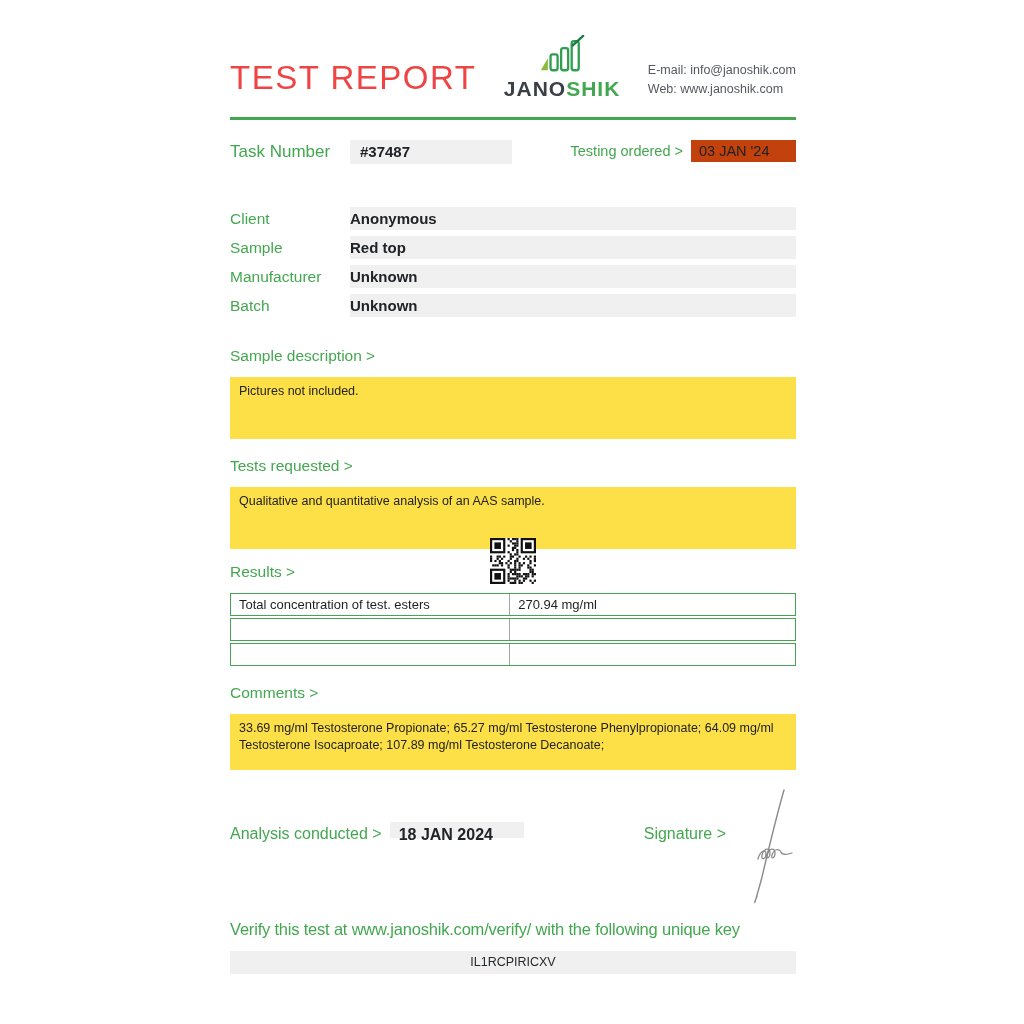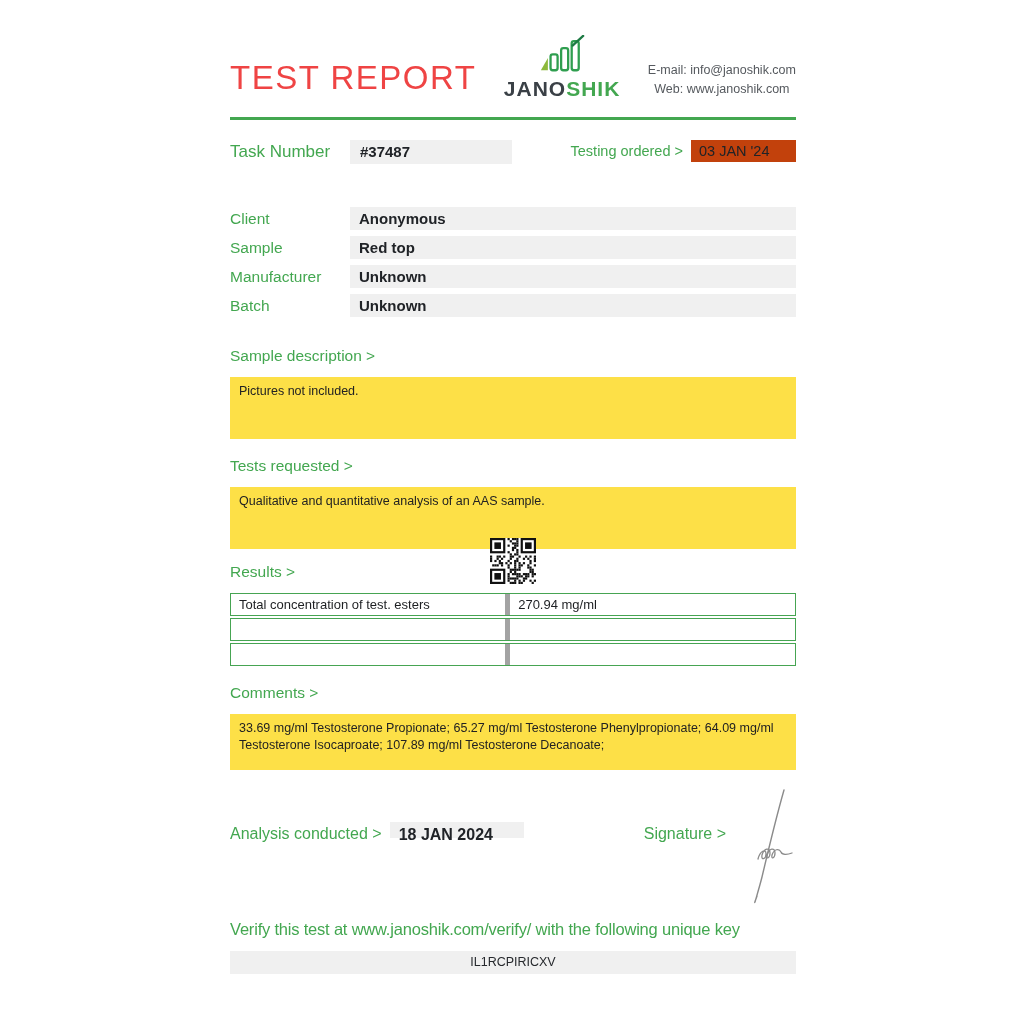--- a/index.html
+++ b/index.html
@@ -10,53 +10,53 @@
   }
   .content { position:absolute; left:230px; top:0; width:566px; }
 
   
   .header { display:flex; justify-content:space-between; margin-top:35px; }
   .report-title { margin-top:24px; font-size:33px; font-weight:400; letter-spacing:1.5px; color:#ef4444; white-space:nowrap; }
   .logo { display:flex; flex-direction:column; align-items:center; width:120px; }
   .logo-word { font-size:21px; font-weight:700; letter-spacing:1px; margin-top:1px; white-space:nowrap; }
   .logo-word .dark { color:#3a4046; }
   .logo-word .green { color:#43a750; }
-  .contact { margin-top:26px; text-align:center; font-size:12.5px; line-height:1.55; color:#55595e; white-space:nowrap; }
+  .contact { margin-top:26px; text-align:left; font-size:12.5px; line-height:1.55; color:#55595e; white-space:nowrap; }
   .divider { height:3px; background:#43a750; margin-top:16px; }
 
   
   .task-row { display:flex; margin-top:20px; }
   .task-label { font-size:17px; color:#43a750; width:120px; padding-top:2px; white-space:nowrap; }
   .task-value { width:162px; height:24px; line-height:24px; background:#f0f0f0; font-size:15px; font-weight:700; padding-left:10px; color:#202327; }
   .dates { margin-left:auto; }
   .date-line { display:flex; align-items:center; margin-bottom:6px; }
   .date-label { font-size:14.5px; color:#43a750; margin-right:8px; white-space:nowrap; }
   .date-value { width:105px; height:22px; line-height:22px; background:#c2410c; font-size:14.5px; font-weight:400; padding-left:8px; color:#202327; }
 
   
   .details { margin-top:39px; }
   .detail-row { display:flex; margin-bottom:6px; }
   .detail-label { width:120px; font-size:15.5px; color:#43a750; padding-top:3px; }
-  .detail-value { flex:1; height:23px; line-height:23px; background:#f0f0f0; font-size:15px; font-weight:700; padding-left:9px; color:#202327; }
+  .detail-value { flex:1; height:23px; line-height:23px; background:#f0f0f0; font-size:15px; font-weight:700; color:#202327; }
 
   
   .sec-heading { font-size:15.5px; color:#43a750; }
   .h-sampledesc { margin-top:30px; }
   .gray-box { background:#fde047; margin-top:12px; padding:6px 9px; font-size:12.5px; line-height:1.35; color:#222; }
   .box-sampledesc { height:62px; }
   .h-tests { margin-top:18px; }
   .box-tests { height:62px; }
 
   
   .results-section { position:relative; margin-top:14px; }
   .qr { position:absolute; left:50%; top:-25px; transform:translateX(-50%); width:46px; height:46px; background:#fff; }
   .results-table { margin-top:12px; }
   .r-row { display:flex; border:1px solid #46a452; height:23px; margin-bottom:2px; background:#fff; }
   .r-cell { font-size:13px; line-height:21px; padding-left:8px; color:#1d1f22; white-space:nowrap; overflow:hidden; }
-  .r-name { width:49.5%; border-right:5px solid #a3a3a3; }
+  .r-name { width:49.5%; border-right:1px solid #a3a3a3; }
   .r-value { flex:1; }
 
   
   .h-comments { margin-top:18px; }
   .box-comments { min-height:56px; }
 
   
   .footer-row { display:flex; align-items:flex-start; margin-top:52px; height:24px; }
   .analysis-label { font-size:16px; color:#43a750; margin-right:8px; padding-top:3px; white-space:nowrap; }
   .analysis-value { width:134px; height:16px; line-height:25px; background:#f0f0f0; font-size:16px; font-weight:700; padding-left:9px; color:#202327; white-space:nowrap; }

